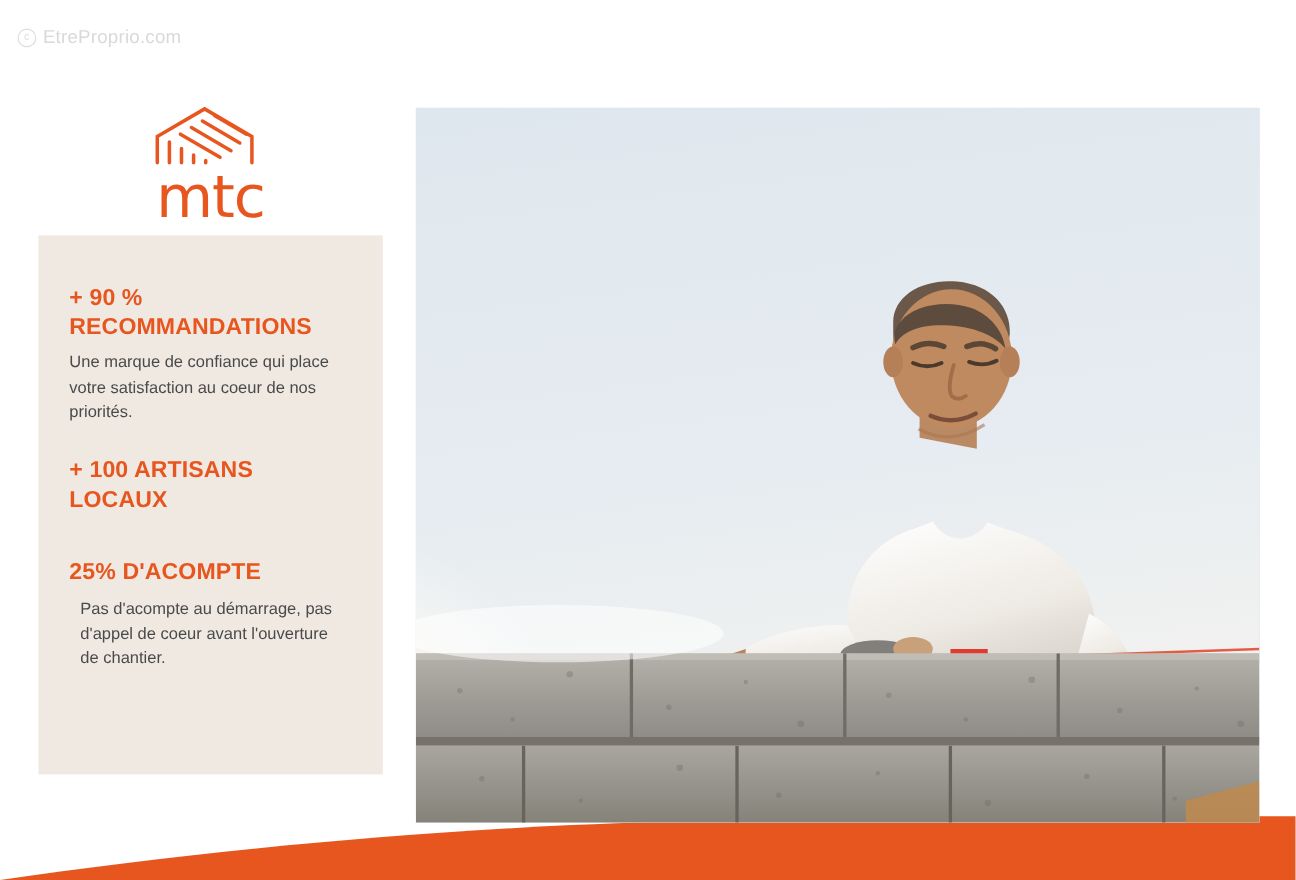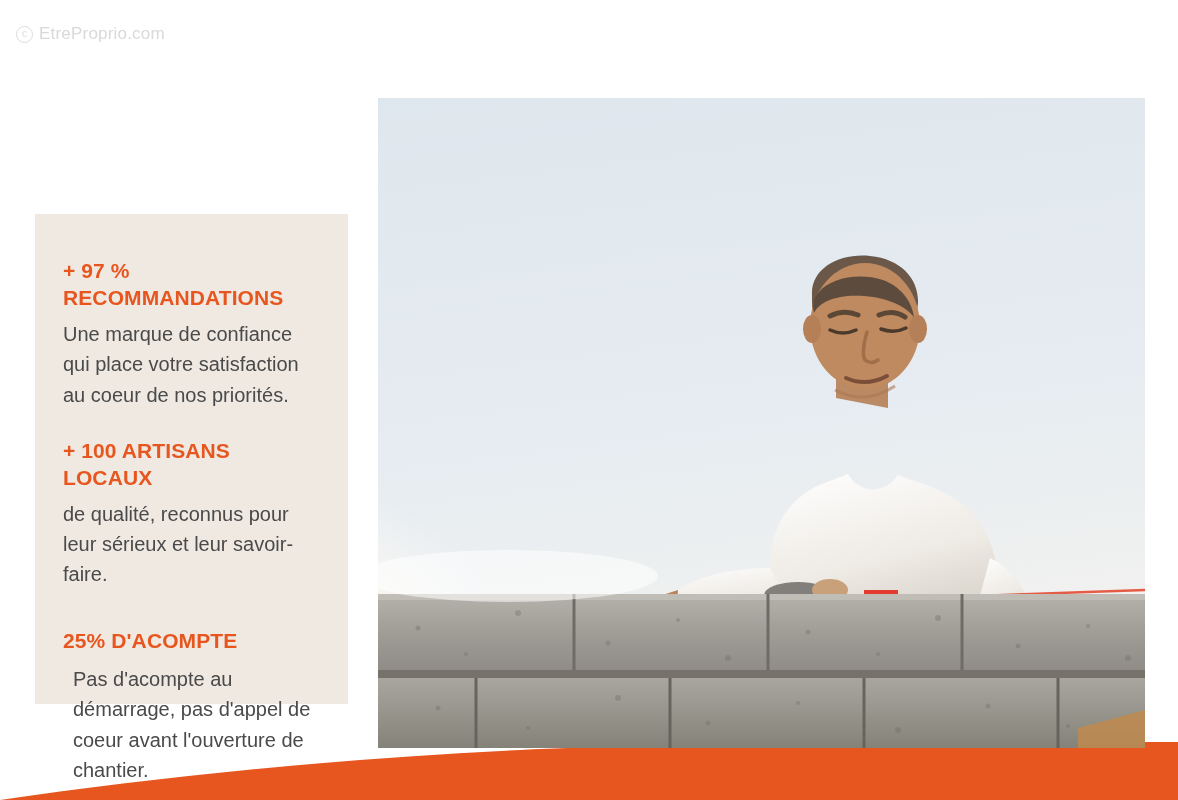--- a/index.html
+++ b/index.html
@@ -99,21 +99,21 @@
   .fact-title {
     color: #e8561f;
     font-weight: bold;
     font-size: 21px;
     line-height: 1.28;
     margin: 0 0 7px 0;
     letter-spacing: 0.1px;
   }
   .fact-body {
     color: #4a4a4a;
-    font-size: 20px;
+    font-size: 15px;
     line-height: 1.52;
     margin: 0;
   }
   .fact-3 {
     margin-top: 38px;
   }
   .fact-3 .fact-body {
     padding-left: 10px;
     margin-top: 9px;
   }
@@ -141,31 +141,46 @@
   <span class="c-mark">c</span>
   <span>EtreProprio.com</span>
 </div>
 
 <svg class="corner-swoosh" viewBox="0 0 1178 120" preserveAspectRatio="none">
   <path d="M0,120 L1178,120 L1178,62 C980,62 700,62 520,70 C330,79 150,98 0,120 Z" fill="#e8561f"></path>
 </svg>
 
 <div class="left-col">
 
+  <div class="logo-block">
+    <svg class="logo-mark" width="92" height="55" viewBox="0 0 92 55">
+      <g stroke="#e8561f" stroke-width="3.2" fill="none" stroke-linecap="round">
+        <path d="M3,52 L3,28 L46,3 L89,28 L89,52"></path>
+        <path d="M14,52 L14,33"></path>
+        <path d="M25,52 L25,39"></path>
+        <path d="M36,52 L36,45"></path>
+        <path d="M47,52 L47,50"></path>
+        <path d="M24,26 L60,47"></path>
+        <path d="M34,20 L70,41"></path>
+        <path d="M44,14 L78,34"></path>
+        <path d="M55,9 L84,26"></path>
+      </g>
+    </svg>
+    <div class="logo-word">mtc</div>
+  </div>
 
   <div class="facts-panel">
 
     <div class="fact fact-1">
-      <p class="fact-title">+ 97 % RECOMMANDATIONS</p>
+      <p class="fact-title">+ 90 % RECOMMANDATIONS</p>
       <p class="fact-body">Une marque de confiance qui place votre satisfaction au coeur de nos priorités.</p>
     </div>
 
     <div class="fact fact-2">
       <p class="fact-title">+ 100 ARTISANS LOCAUX</p>
-      <p class="fact-body">de qualité, reconnus pour leur sérieux et leur savoir-faire.</p>
     </div>
 
     <div class="fact fact-3">
       <p class="fact-title">25% D'ACOMPTE</p>
       <p class="fact-body">Pas d'acompte au démarrage, pas d'appel de coeur avant l'ouverture de chantier.</p>
     </div>
 
   </div>
 </div>
 

